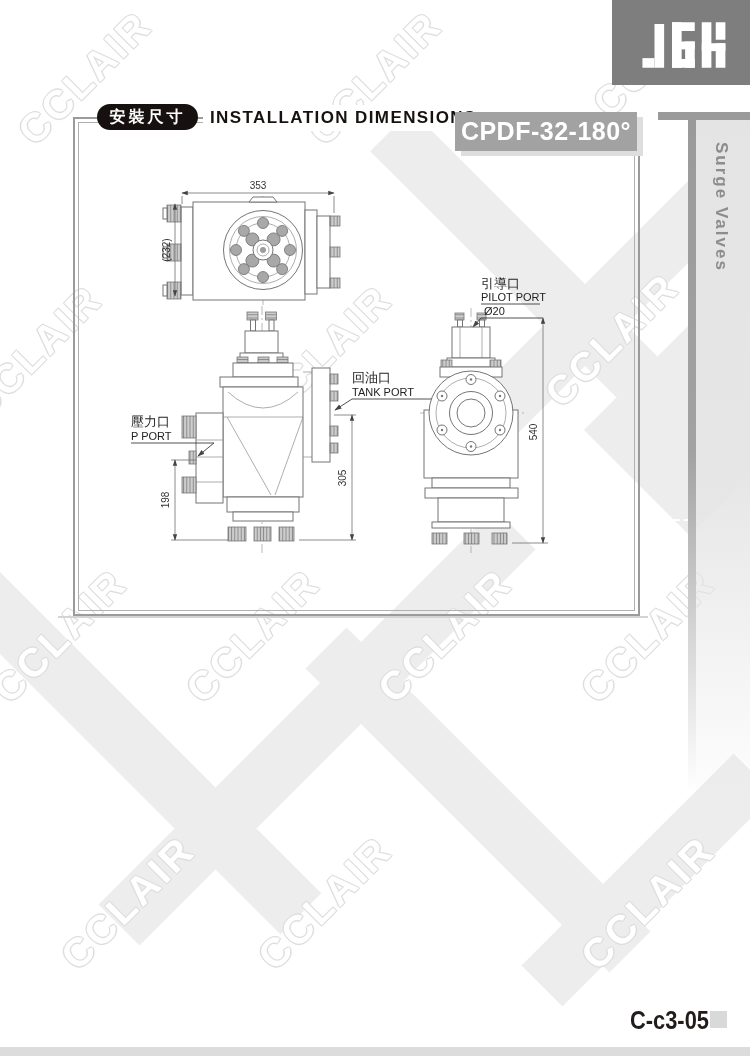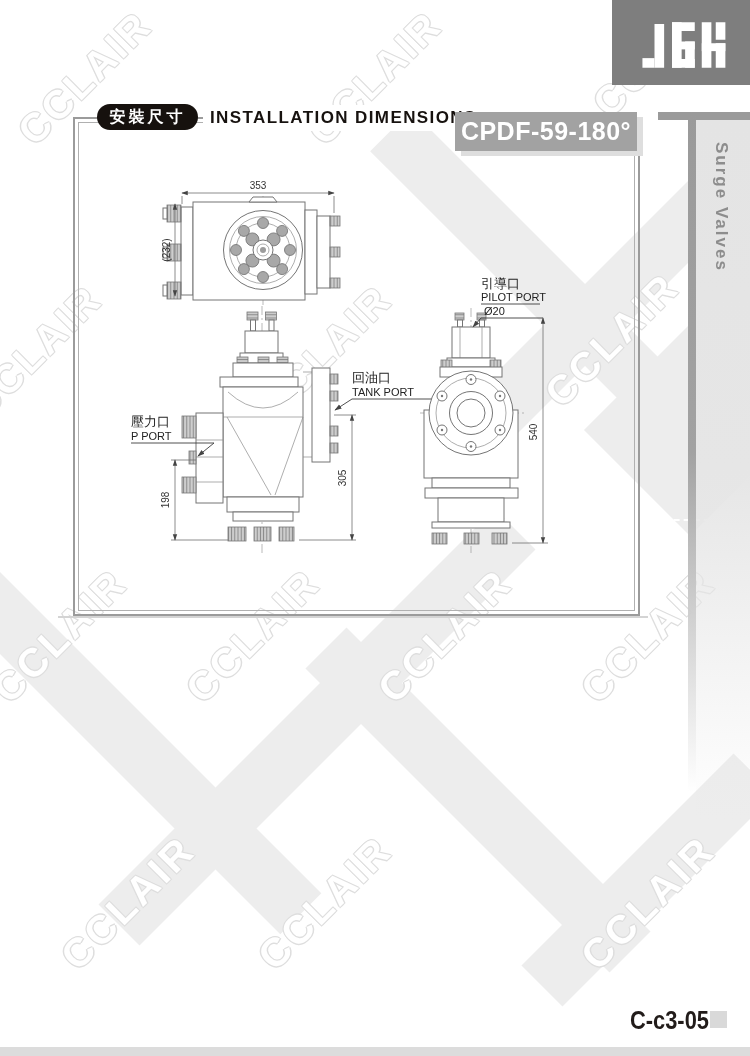--- a/index.html
+++ b/index.html
@@ -113,21 +113,21 @@
 </div>
 <div class="unit-label">單位UNIT : mm</div>
 
 <div class="frame">
     <div class="frame-inner"></div>
   </div>
 <div class="frame-shadow"></div>
 
 <div class="section-badge">安裝尺寸</div>
 <div class="page-title">INSTALLATION DIMENSIONS</div>
-<div class="model-badge">CPDF-59-180°</div>
+<div class="model-badge">CPDF-32-180°</div>
 
 <div class="tab-topbar"></div>
 <div class="tab-strip"></div>
 <div class="tab-panel">
   <div class="tab-label">Surge Valves</div>
 </div>
 
 <svg class="drawing-svg" width="563" height="495" viewBox="73 117 563 495">
   <defs>
     <pattern id="hatchV" width="3.2" height="6" patternUnits="userSpaceOnUse">

